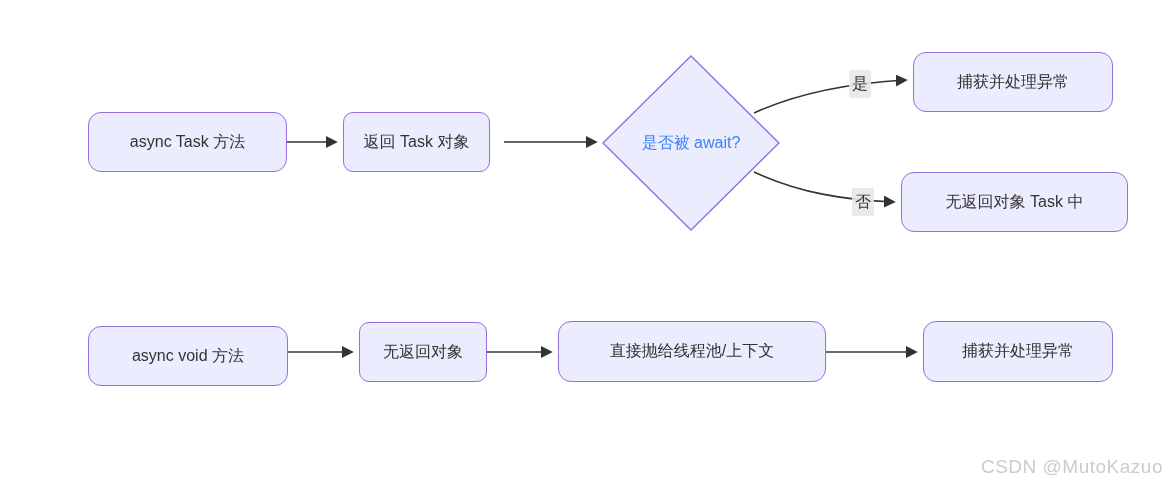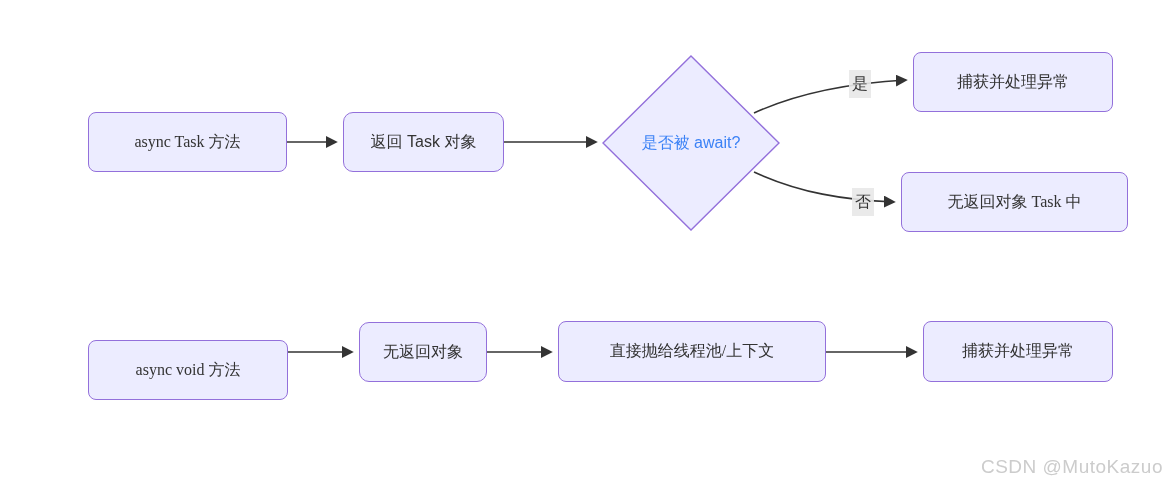--- a/index.html
+++ b/index.html
@@ -28,21 +28,21 @@
     align-items: center;
     justify-content: center;
     background: #ECECFF;
     border: 1px solid #9370DB;
     color: #333333;
     font-size: 16px;
     box-sizing: border-box;
     text-align: center;
     white-space: nowrap;
   }
-  .node.rect { border-radius: 8px; font-family: Liberation Serif, serif; }
+  .node.rect { border-radius: 13px; }
   .node.rounded { border-radius: 10px; }
   .diamond-label {
     position: absolute;
     left: 691px;
     top: 143px;
     transform: translate(-50%, -50%);
     color: #3b82f6;
     font-size: 16px;
     white-space: nowrap;
   }
@@ -88,33 +88,33 @@
     <path d="M754,113 C800,92 852,83 906,80" fill="none" stroke="#333333" stroke-width="1.6" marker-end="url(#arrowhead)"></path>
     <path d="M754,172 C800,193 844,200 894,202" fill="none" stroke="#333333" stroke-width="1.6" marker-end="url(#arrowhead)"></path>
 
     <path d="M288,352 L352,352" fill="none" stroke="#333333" stroke-width="1.6" marker-end="url(#arrowhead)"></path>
     <path d="M487,352 L551,352" fill="none" stroke="#333333" stroke-width="1.6" marker-end="url(#arrowhead)"></path>
     <path d="M826,352 L916,352" fill="none" stroke="#333333" stroke-width="1.6" marker-end="url(#arrowhead)"></path>
   </svg>
 
   <div class="node rect" style="left:88px; top:112px; width:199px; height:60px;">async Task 方法</div>
 
-  <div class="node rounded" style="left:343px; top:112px; width:161px; height:60px;">返回 Task 对象</div>
+  <div class="node rounded" style="left:343px; top:112px; width:147px; height:60px;">返回 Task 对象</div>
 
   <div class="diamond-label">是否被 await?</div>
 
   <div class="node rect" style="left:913px; top:52px; width:200px; height:60px;">捕获并处理异常</div>
 
   <div class="node rect" style="left:901px; top:172px; width:227px; height:60px;">无返回对象 Task 中</div>
 
   <div class="edge-label yes">是</div>
 
   <div class="edge-label no">否</div>
 
-  <div class="node rect" style="left:88px; top:340px; width:200px; height:60px;">async void 方法</div>
+  <div class="node rect" style="left:88px; top:326px; width:200px; height:60px;">async void 方法</div>
 
   <div class="node rounded" style="left:359px; top:322px; width:128px; height:60px;">无返回对象</div>
 
   <div class="node rect" style="left:558px; top:321px; width:268px; height:61px;">直接抛给线程池/上下文</div>
 
   <div class="node rect" style="left:923px; top:321px; width:190px; height:61px;">捕获并处理异常</div>
 
   <div class="watermark">CSDN @MutoKazuo</div>
 
 </div>

